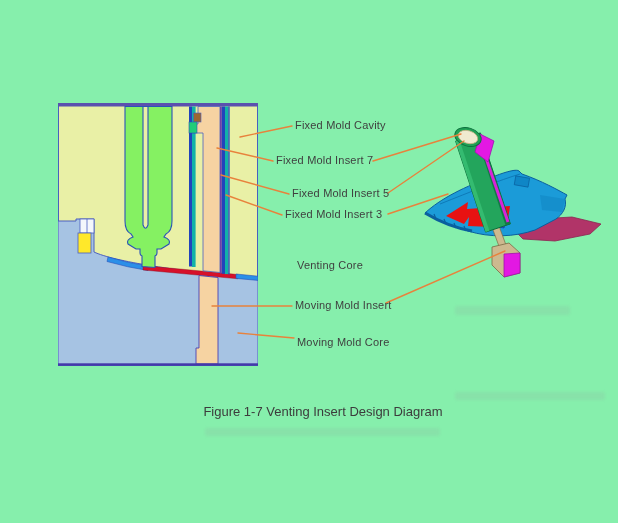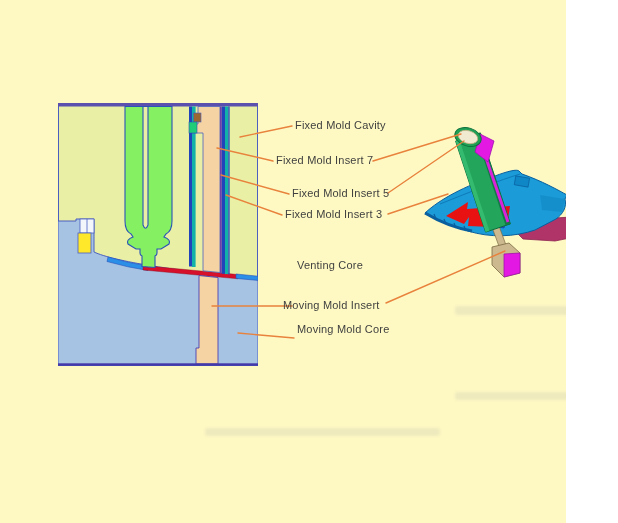--- a/index.html
+++ b/index.html
@@ -1,17 +1,17 @@
 <!DOCTYPE html>
 <html><head>
 <meta charset="utf-8">
 <style>
   html,body{margin:0;padding:0;background:#ffffff;}
   .stage{
-    position:relative;width:566px;height:523px;background:#fef9c3;overflow:hidden;
+    position:relative;width:618px;height:523px;background:#86efac;overflow:hidden;
     font-family:"Liberation Sans", sans-serif;
   }
   .stage svg{position:absolute;display:block;}
   .xsec{left:58px;top:103px;}
   .model3d{left:420px;top:100px;}
   .leaders{left:0;top:0;pointer-events:none;}
   .label{
     position:absolute;font-size:11px;color:#3f3f3f;white-space:nowrap;
     letter-spacing:0.2px;
   }
@@ -114,20 +114,21 @@
       <line x1="386" y1="303" x2="505" y2="251"></line>
       <line x1="294" y1="338" x2="238" y2="333"></line>
     </g>
   </svg>
 
   <div class="label" style="left:295px;top:119px">Fixed Mold Cavity</div>
   <div class="label" style="left:276px;top:154px">Fixed Mold Insert 7</div>
   <div class="label" style="left:292px;top:187px">Fixed Mold Insert 5</div>
   <div class="label" style="left:285px;top:208px">Fixed Mold Insert 3</div>
   <div class="label" style="left:297px;top:259px">Venting Core</div>
-  <div class="label" style="left:283px;top:299px">Moving Mold Insert</div>
-  <div class="label" style="left:297px;top:323px">Moving Mold Core</div>
+  <div class="label" style="left:295px;top:299px">Moving Mold Insert</div>
+  <div class="label" style="left:297px;top:336px">Moving Mold Core</div>
 
+  <div class="caption">Figure 1-7 Venting Insert Design Diagram</div>
 
   <div class="smudge" style="left:455px;top:306px;width:115px;height:9px"></div>
   <div class="smudge" style="left:455px;top:392px;width:150px;height:8px"></div>
   <div class="smudge" style="left:205px;top:428px;width:235px;height:8px"></div>
 </div>
 
 </body></html>

